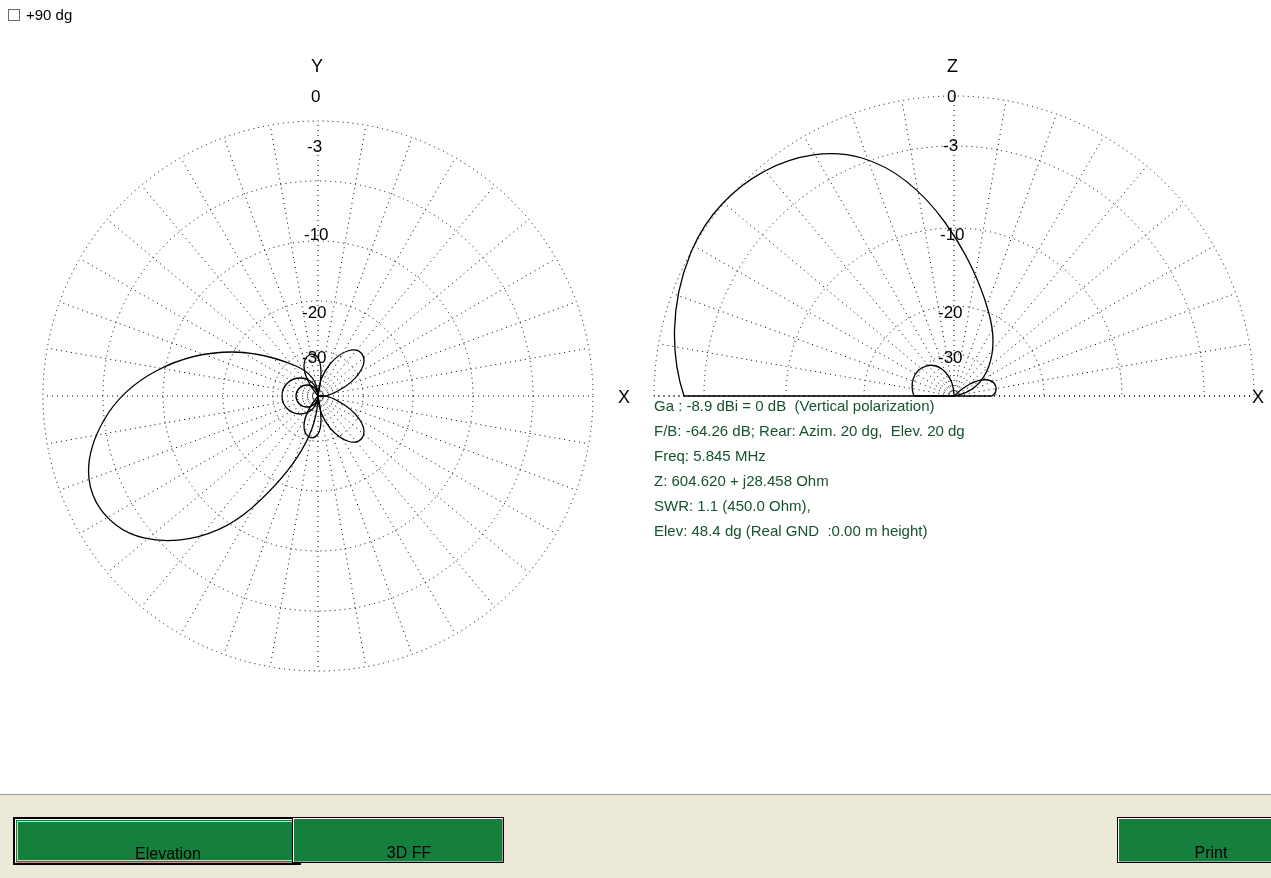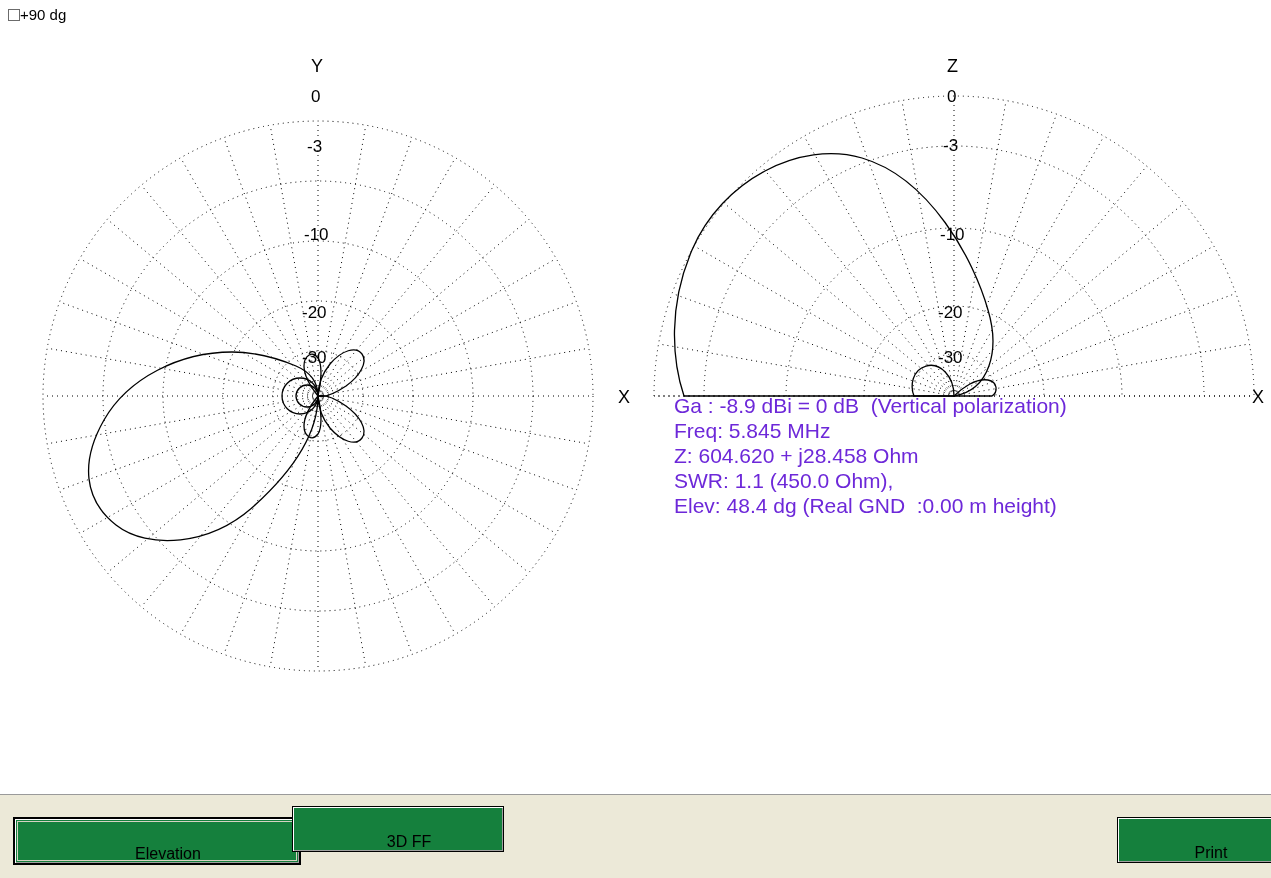--- a/index.html
+++ b/index.html
@@ -35,20 +35,21 @@
     position: absolute;
     left: 0; top: 0;
   }
   
   #top-left-toggle {
     position: absolute;
     left: 8px;
     top: 8px;
     display: flex;
     align-items: center;
+    gap: 6px;
   }
   #top-left-toggle .box {
     width: 12px;
     height: 12px;
     border: 1px solid #6b6b6b;
     background: #ffffff;
     box-sizing: border-box;
   }
   #top-left-toggle .lbl {
     font-size: 15px;
@@ -56,25 +57,24 @@
     line-height: 14px;
   }
   
   #readout {
     position: absolute;
     left: 654px;
     top: 393px;
     width: 520px;
   }
   #readout .line {
-    font-size: 21px;
-    color: #6d28d9;
+    font-size: 15px;
+    color: #14532d;
     line-height: 25px;
     white-space: pre;
-    margin-left: 20px;
   }
   
   #toolbar {
     position: absolute;
     left: 0;
     top: 795px;
     width: 1271px;
     height: 83px;
     background: #ece9d8;
     box-sizing: border-box;
@@ -101,21 +101,21 @@
     border: 2px solid #000000;
   }
   #btn-elevation .inner {
     position: absolute;
     left: 2px; top: 2px; right: 2px; bottom: 2px;
     border: 1px solid #d6d2c2;
     pointer-events: none;
   }
   #btn-3dff {
     left: 292px;
-    top: 11px;
+    top: 22px;
     width: 188px;
     height: 44px;
   }
   #btn-print {
     left: 1117px;
     top: 22px;
     width: 142px;
     height: 44px;
   }
 
@@ -277,20 +277,21 @@
       </g>
     </svg>
 
     <div id="top-left-toggle">
       <span class="box"></span>
       <span class="lbl">+90 dg</span>
     </div>
 
     <div id="readout">
       <div class="line">Ga : -8.9 dBi = 0 dB  (Vertical polarization)</div>
+      <div class="line">F/B: -64.26 dB; Rear: Azim. 20 dg,  Elev. 20 dg</div>
       <div class="line">Freq: 5.845 MHz</div>
       <div class="line">Z: 604.620 + j28.458 Ohm</div>
       <div class="line">SWR: 1.1 (450.0 Ohm),</div>
       <div class="line">Elev: 48.4 dg (Real GND  :0.00 m height)</div>
     </div>
   </div>
 
   <div id="toolbar">
 
     <div class="btn" id="btn-elevation">

